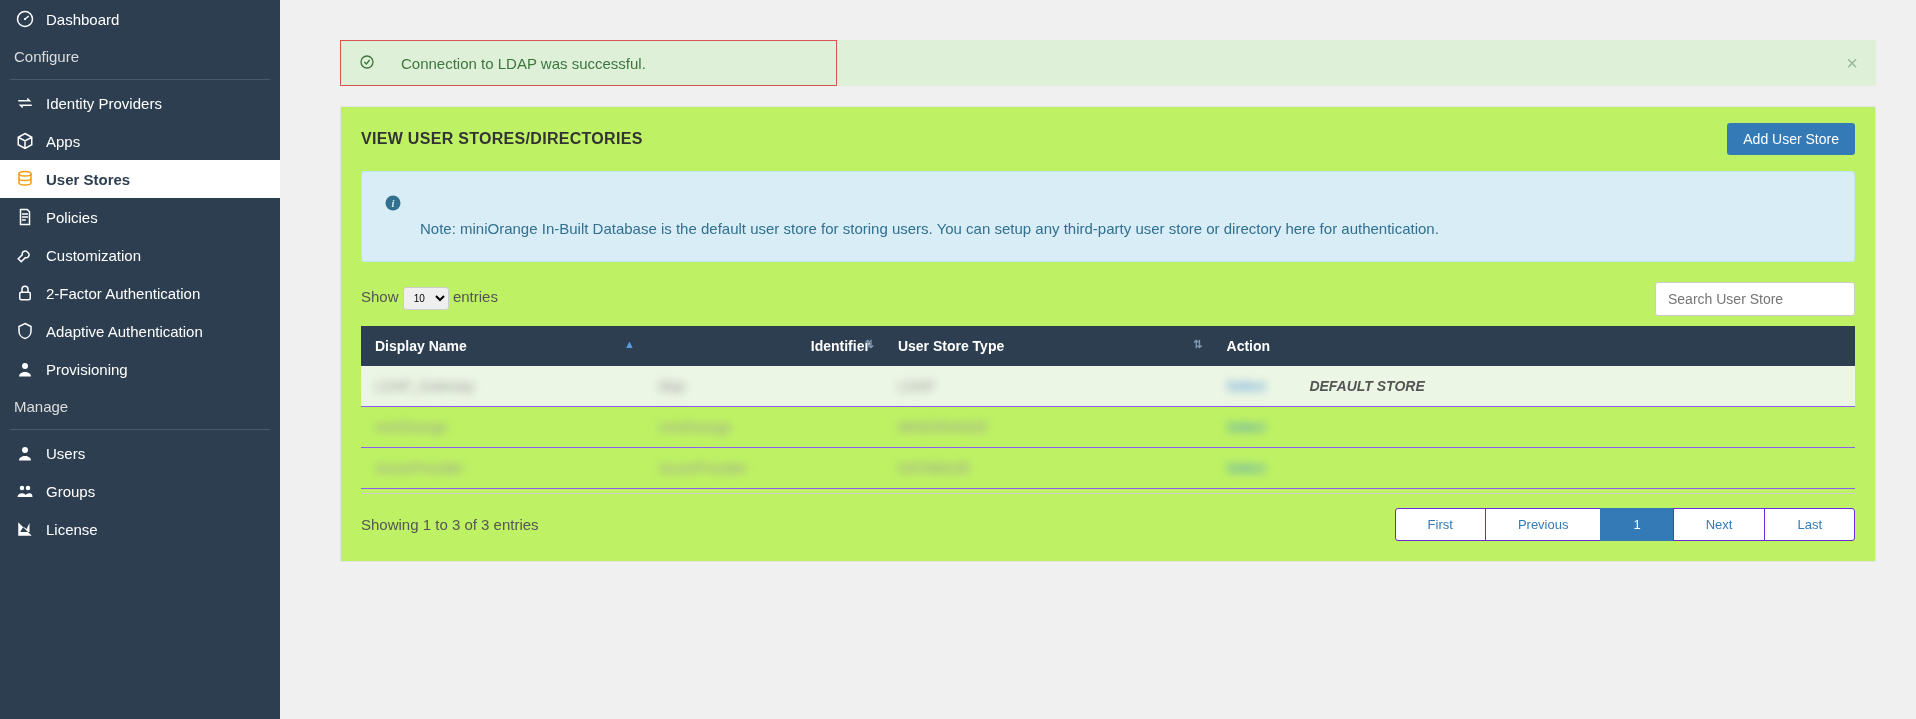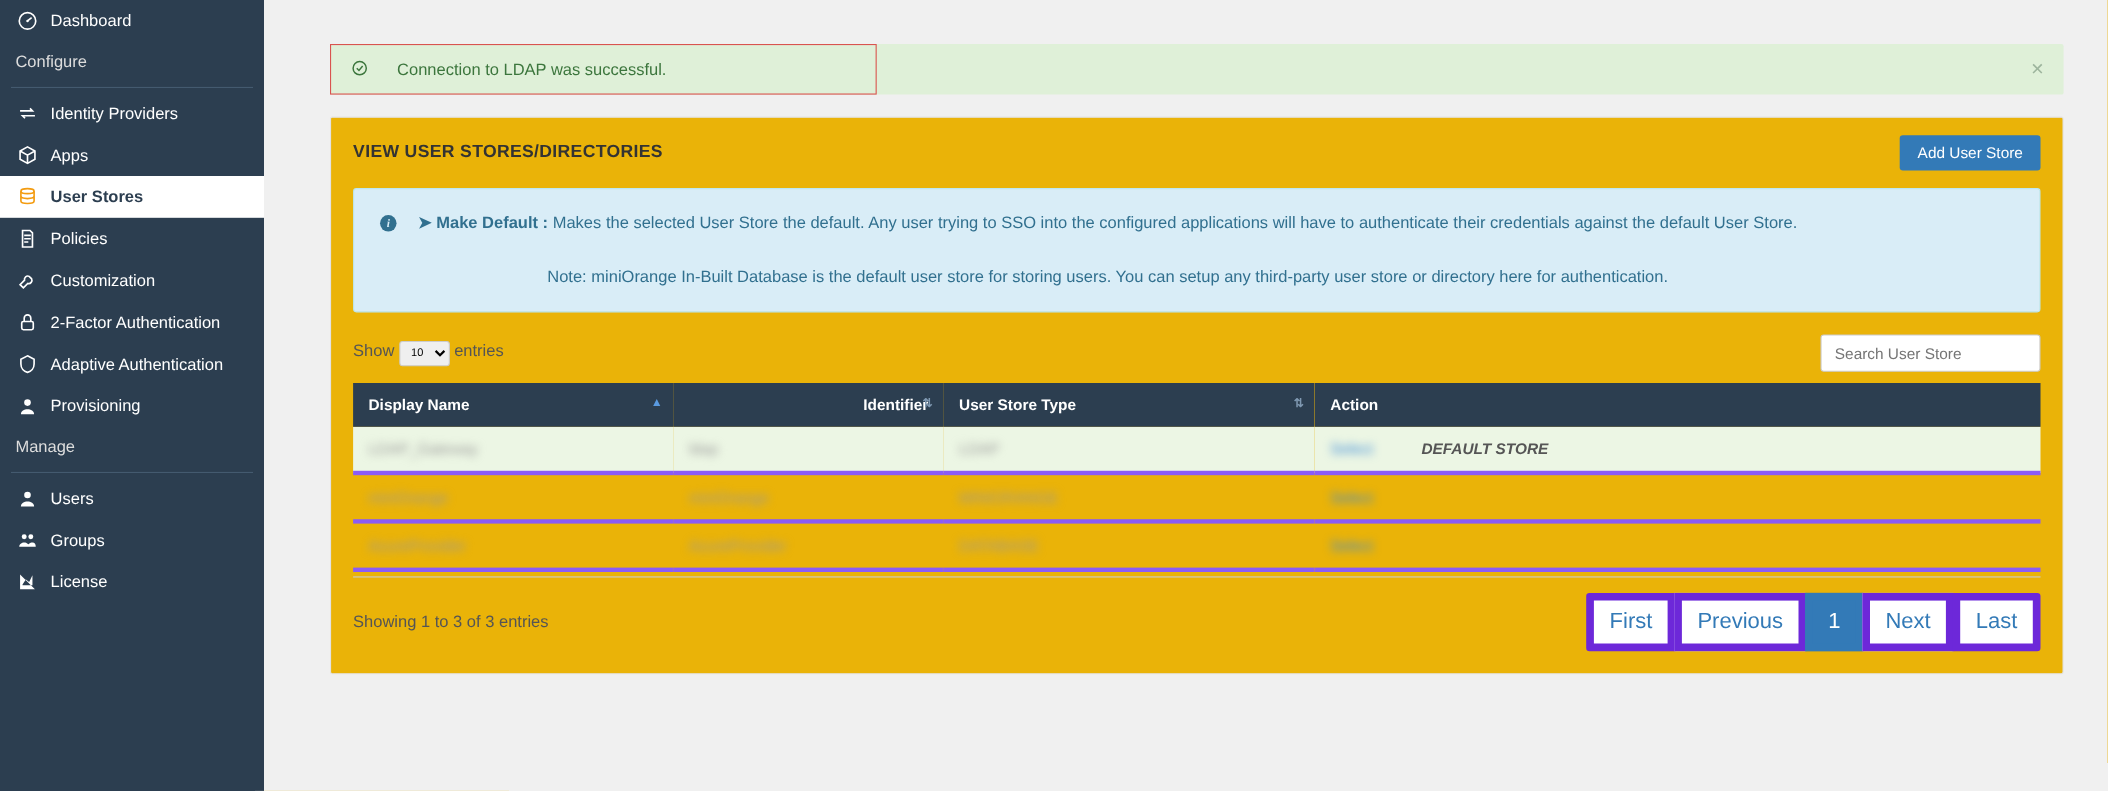--- a/index.html
+++ b/index.html
@@ -1,62 +1,62 @@
 <!DOCTYPE html>
 <html><head>
 <meta charset="utf-8">
 <style>
   * { box-sizing: border-box; margin: 0; padding: 0; }
   body { font-family: -apple-system, BlinkMacSystemFont, "Segoe UI", Helvetica, Arial, sans-serif; background: #f0f0f0; color: #333; font-size: 14px; }
   .layout { display: flex; min-height: 719px; width: 1916px; }
-  .sidebar { width: 240px; background: #2c3e50; color: #fff; flex-shrink: 0; }
+  .sidebar { width: 280px; background: #2c3e50; color: #fff; flex-shrink: 0; }
   .sidebar .item { display: flex; align-items: center; padding: 10px 14px; cursor: pointer; font-size: 15px; }
   .sidebar .item .icon { width: 22px; display: inline-flex; justify-content: center; margin-right: 10px; font-size: 16px; }
   .sidebar .item.active { background: #fff; color: #2c3e50; font-weight: 600; }
   .sidebar .item.active .icon { color: #f39c12; }
   .sidebar .section { padding: 10px 14px; font-size: 15px; color: #ddd; }
   .sidebar hr { border: none; border-top: 1px solid #445a6f; margin: 4px 10px; }
 
   .main { flex: 1; padding: 12px 40px 30px 60px; margin-top: 28px; }
   .alert-wrap { position:relative; }
   .alert-bg { background:#dff0d8; border-radius:2px; padding: 0; display:flex; align-items:center; height:46px; }
   .alert-redbox { border:1px solid #d9534f; display:flex; align-items:center; height:46px; padding:0 190px 0 18px; }
   .alert-check { color:#3c763d; margin-right: 26px; font-weight:bold; }
   .alert-text { color:#3c763d; font-size:15px; }
   .alert-close { position:absolute; right:18px; top:12px; color:#9db59d; font-size:20px; cursor:pointer; }
 
-  .panel { background:#eab308; border:1px solid #e3e3e3; border-radius:2px; }
+  .panel { background:#bef264; border:1px solid #e3e3e3; border-radius:2px; }
   .panel-header { display:flex; justify-content:space-between; align-items:center; padding:16px 20px; }
   .panel-header h2 { font-size:16px; font-weight:700; color:#333; letter-spacing:0.3px; }
   .btn-primary { background:#337ab7; color:#fff; border:none; padding:8px 16px; border-radius:3px; font-size:14px; cursor:pointer; }
   .panel-body { padding: 0 20px 20px 20px; }
 
   .info-box { background:#d9edf7; border:1px solid #bce8f1; color:#31708f; padding:20px 22px; border-radius:3px; display:flex; gap:18px; }
   .info-box .info-icon { font-weight:bold; font-size:16px; margin-top:2px; }
   .info-box .info-content { font-size:15px; line-height:1.5; }
   .info-box .info-content b .cursor { margin-right:4px; }
   .info-box .info-note { margin-top:26px;text-align:center; }
 
   .table-controls { display:flex; justify-content:space-between; align-items:center; margin:20px 0 10px 0; font-size:15px; color:#555; }
   .table-controls select { padding:4px 6px; border:1px solid #ccc; border-radius:3px; font-size:10px; }
   .search-input { padding:8px 12px; border:1px solid #ccc; border-radius:3px; width:200px; font-size:14px; }
 
   table.data { width:100%; border-collapse:collapse; }
   table.data thead th { background:#2c3e50; color:#fff; text-align:left; padding:12px 14px; font-weight:600; font-size:14px; position:relative; }
   table.data thead th .sort { position:absolute; right:10px; top:12px; font-size:11px; color:#7f98b1; }
   table.data thead th .sort.asc { color:#5a9ae0; }
-  table.data tbody td { padding:12px 14px; border-bottom:4px solid #8b5cf6; font-size:14px; }
+  table.data tbody td { padding:12px 14px; border-bottom:1px solid #8b5cf6; font-size:14px; }
   table.data tbody tr.default-row td { background:#ecf6e4; }
   .blur { filter: blur(4px); color:#999; }
   .link-blur { filter: blur(4px); color:#3a89d8; }
   .default-badge { font-weight:700; font-style:italic; color:#555; }
 
   .table-footer { display:flex; justify-content:space-between; align-items:center; margin-top:14px; font-size:15px; color:#555; }
   .pager { display:flex; }
-  .pager .pg { border:7px solid #6d28d9; padding:8px 14px; font-size:20px; color:#337ab7; cursor:pointer; background:#fff; margin-left:-1px; }
+  .pager .pg { border:1px solid #6d28d9; padding:8px 32px; font-size:13px; color:#337ab7; cursor:pointer; background:#fff; margin-left:-1px; }
   .pager .pg.active { background:#337ab7; color:#fff; border-color:#337ab7; }
   .pager .pg:first-child { border-radius:3px 0 0 3px; }
   .pager .pg:last-child { border-radius:0 3px 3px 0; }
 
   .divider-line { border-top:1px solid #ccc; margin-top:4px; }
 </style>
 </head>
 <body>
 
 <div class="layout">
@@ -197,23 +197,20 @@
       <div class="panel-body">
 
         <div class="info-box">
           <span class="info-icon">
             <svg width="18" height="18" viewBox="0 0 24 24" fill="#31708f">
                 <circle cx="12" cy="12" r="10"></circle>
                 <text x="12" y="17" font-size="14" text-anchor="middle" fill="#d9edf7" font-family="serif" font-style="italic">i</text>
               </svg>
           </span>
           <div class="info-content">
-            <div>
-              <b><span class="cursor">➤</span><span>Make Default :</span></b><span> Makes the selected User Store the default. Any user trying to SSO into the configured applications will have to authenticate their credentials against the default User Store.</span>
-            </div>
             <div class="info-note">Note: miniOrange In-Built Database is the default user store for storing users. You can setup any third-party user store or directory here for authentication.</div>
           </div>
         </div>
 
         <div class="table-controls">
           <div>
             <span>Show </span>
             <select>
               <option>10</option>
             </select>

